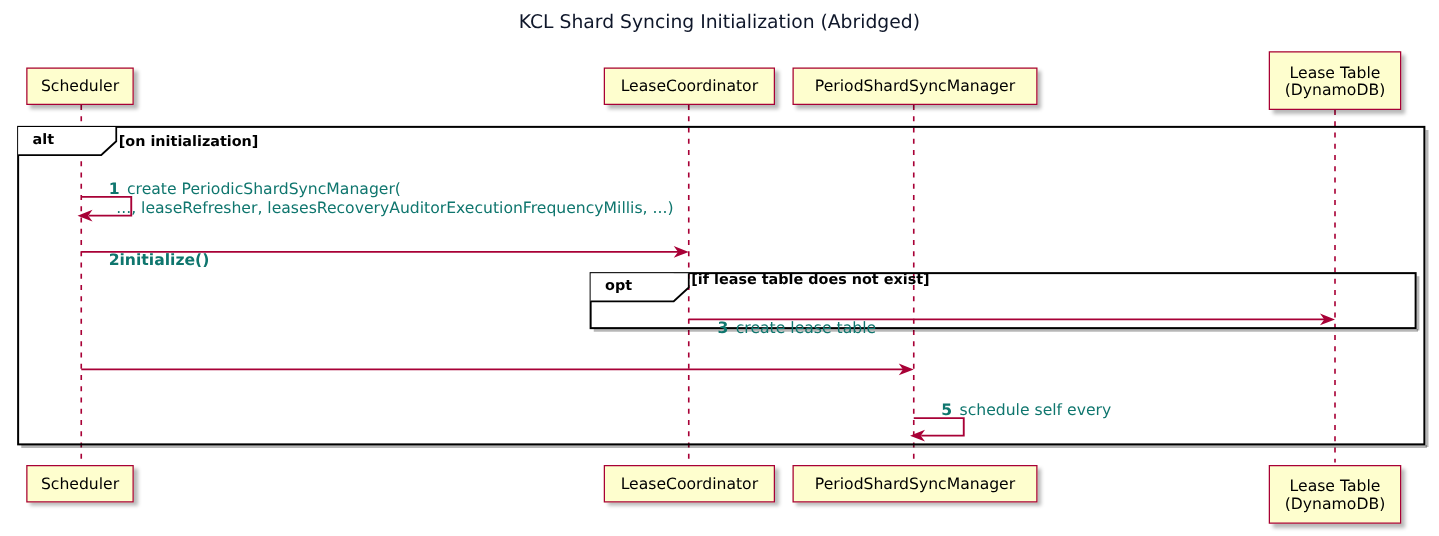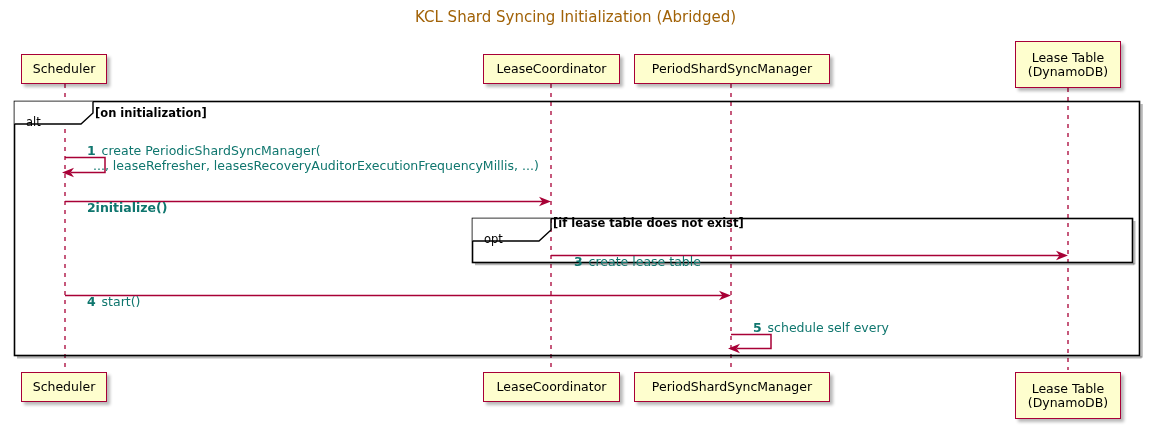--- a/index.html
+++ b/index.html
@@ -25,21 +25,21 @@
     width: 1151px;
     height: 429px;
   }
   .title {
     position: absolute;
     left: 0;
     top: 8px;
     width: 1151px;
     text-align: center;
     font-size: 15px;
-    color: #a16207;
+    color: #0f172a;
     white-space: nowrap;
   }
   .participant {
     position: absolute;
     box-sizing: border-box;
     background: #FEFECE;
     border: 1.5px solid #A80036;
     color: #000000;
     font-size: 12.5px;
     line-height: 14px;
@@ -50,24 +50,24 @@
     box-shadow: 3px 3px 3px rgba(0,0,0,0.28);
     white-space: pre;
   }
   .frame-label {
     position: absolute;
     box-sizing: border-box;
     background: #ffffff;
     border-right: 1.4px solid #000000;
     border-bottom: 1.4px solid #000000;
     font-size: 11.5px;
-    font-weight: normal;
+    font-weight: bold;
     color: #000000;
     padding-left: 11px;
-    padding-top: 13px;
+    padding-top: 2px;
     white-space: nowrap;
   }
   .frame-cond {
     position: absolute;
     font-size: 11.5px;
     font-weight: bold;
     color: #000000;
     white-space: nowrap;
   }
   .msg-label {
@@ -190,21 +190,18 @@
   </div>
 
   <div class="msg-label" style="left:71px; top:185px;">
     <span class="msg-num">2</span><span style="margin-left:0;font-weight:bold;">initialize()</span>
   </div>
 
   <div class="msg-label" style="left:558px; top:239px;">
     <span class="msg-num">3</span><span style="margin-left:6px;">create lease table</span>
   </div>
 
-  <div class="msg-label" style="left:71px; top:279px;">
-    <span class="msg-num">4</span><span style="margin-left:6px;">start()</span>
-  </div>
 
   <div class="msg-label" style="left:737px; top:305px;">
     <span class="msg-num">5</span><span style="margin-left:6px;">schedule self every</span><br>
   </div>
 
 </div>
 
 </body></html>

